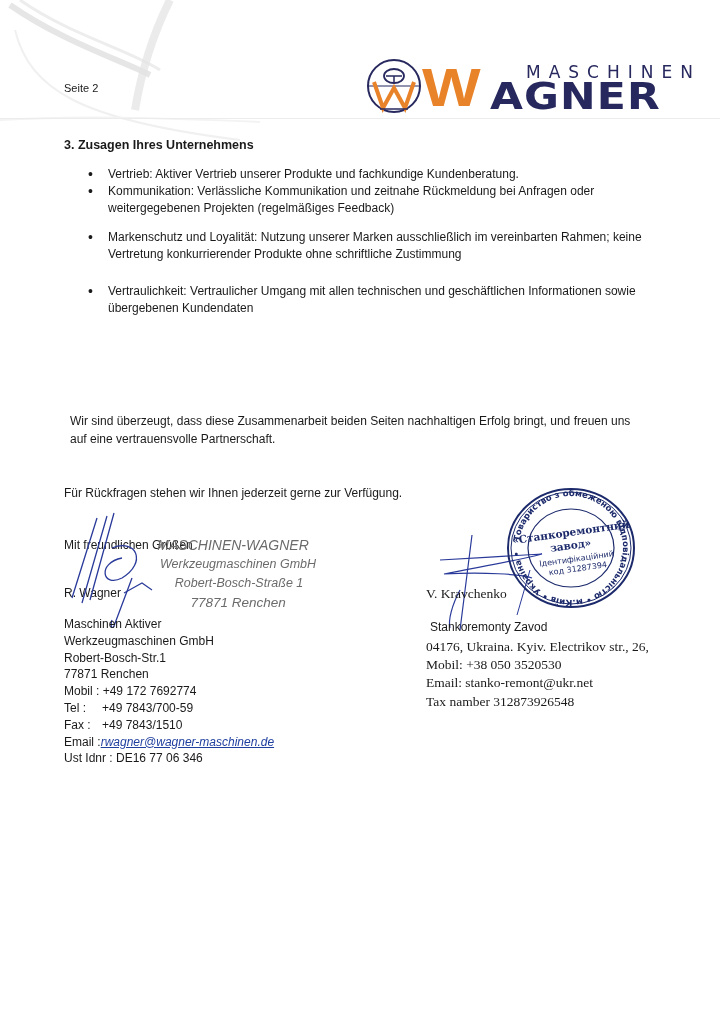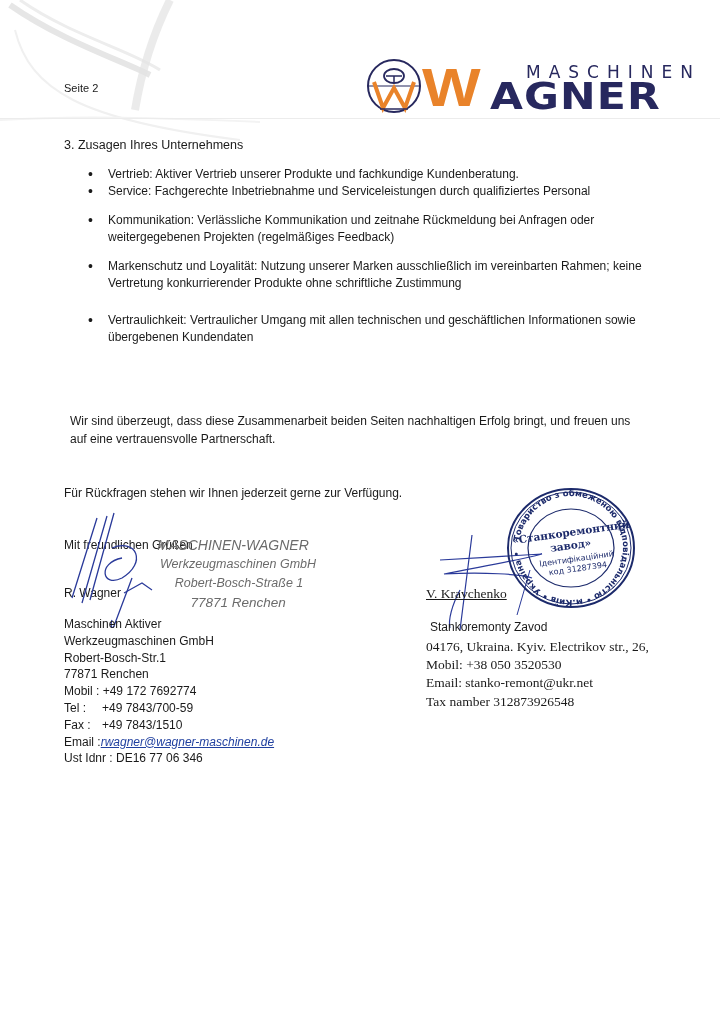--- a/index.html
+++ b/index.html
@@ -9,35 +9,35 @@
     .page-label { position: absolute; left: 64px; top: 82px; font-size: 11px; }
     .logo { position: absolute; left: 366px; top: 58px; width: 325px; height: 56px; }
     .logo .mark { position: absolute; left: 0; top: 0; width: 56px; height: 56px; }
     .logo .big-w { position: absolute; left: 56px; top: 2px; font-size: 54px; font-weight: bold; color: #e9832a;
                    font-family: "Liberation Sans", sans-serif; line-height: 54px; letter-spacing: -3px; transform: scaleX(1.15); transform-origin: left; }
     .logo .maschinen { position: absolute; left: 160px; top: 4px; font-size: 17px; letter-spacing: 8px; color: #27285e;
                        font-family: "DejaVu Sans", sans-serif; font-weight: normal; }
     .logo .agner { position: absolute; left: 124px; top: 18px; font-size: 38px; font-weight: bold; color: #27285e;
                    font-family: "DejaVu Sans", sans-serif; letter-spacing: 1px; transform: scaleX(1.12); transform-origin: left; line-height: 40px; }
     .header-line { position: absolute; left: 0; top: 118px; width: 720px; height: 1px; background: #ececec; }
-    .section-title { position: absolute; left: 64px; top: 138px; font-size: 12.5px; font-weight: normal; }
+    .section-title { position: absolute; left: 64px; top: 138px; font-size: 12.5px; font-weight: bold; }
     ul.commitments { position: absolute; left: 88px; top: 166px; margin: 0; padding: 0; list-style: none; width: 560px; }
     ul.commitments li { position: relative; padding-left: 20px; font-size: 12px; line-height: 17px; }
     ul.commitments li::before { content: "\2022"; position: absolute; left: 0; top: 0; font-size: 14px; }
     .para { position: absolute; left: 64px; font-size: 12px; line-height: 18px; width: 580px; }
     .closing { position: absolute; left: 64px; top: 538px; font-size: 12px; }
     .wagner-stamp { position: absolute; left: 150px; top: 536px; font-family: "Liberation Sans", sans-serif; color: #6b6b6b; text-align: center; }
     .wagner-stamp div { font-size: 12.5px; line-height: 19px; font-style: italic; }
     .wagner-stamp .s-title { font-size: 14px; letter-spacing: 0px; }
     .rwagner { position: absolute; left: 64px; top: 586px; font-size: 12px; }
     .sig { position: absolute; pointer-events: none; }
     .contact-left { position: absolute; left: 64px; top: 616px; font-size: 12px; line-height: 16.8px; }
     .contact-left a { color: #1f3f9f; text-decoration: underline; font-style: italic; }
     .contact-left .tab { display: inline-block; width: 38px; }
-    .kravchenko { position: absolute; left: 426px; top: 586px; font-family: "Liberation Serif", serif; font-size: 13.5px; text-decoration: underline; }
+    .kravchenko { position: absolute; left: 426px; top: 586px; font-family: "Liberation Serif", serif; font-size: 13.5px; }
     .stanko-company { position: absolute; left: 430px; top: 620px; font-size: 12px; }
     .contact-right { position: absolute; left: 426px; top: 638px; font-family: "Liberation Serif", serif; font-size: 13.5px; line-height: 18.2px; }
     .ua-stamp { position: absolute; left: 505px; top: 486px; width: 132px; height: 124px; }
   </style>
 </head>
 <body>
 
 <svg class="swoosh" viewBox="0 0 260 150">
   <path d="M10 5 C 60 40, 120 60, 150 75" stroke="#e6e6e6" stroke-width="6" fill="none"></path>
   <path d="M20 0 C 70 35, 130 50, 160 70" stroke="#ededed" stroke-width="3" fill="none"></path>
@@ -61,21 +61,20 @@
   <div class="big-w">W</div>
   <div class="maschinen">MASCHINEN</div>
   <div class="agner">AGNER</div>
 </div>
 <div class="header-line"></div>
 
 <div class="section-title">3. Zusagen Ihres Unternehmens</div>
 
 <ul class="commitments">
   <li style="">Vertrieb: Aktiver Vertrieb unserer Produkte und fachkundige Kundenberatung.</li>
-  <li style="margin-bottom:12px;">Service: Fachgerechte Inbetriebnahme und Serviceleistungen durch qualifiziertes Personal</li>
   <li style="margin-bottom:12px;">Kommunikation: Verlässliche Kommunikation und zeitnahe Rückmeldung bei Anfragen oder weitergegebenen Projekten (regelmäßiges Feedback)</li>
   <li style="margin-bottom:20px;">Markenschutz und Loyalität: Nutzung unserer Marken ausschließlich im vereinbarten Rahmen; keine Vertretung konkurrierender Produkte ohne schriftliche Zustimmung</li>
   <li>Vertraulichkeit: Vertraulicher Umgang mit allen technischen und geschäftlichen Informationen sowie übergebenen Kundendaten</li>
 </ul>
 
 <div class="para" style="top:412px;margin-left:6px;">Wir sind überzeugt, dass diese Zusammenarbeit beiden Seiten nachhaltigen Erfolg bringt, und freuen uns auf eine vertrauensvolle Partnerschaft.</div>
 <div class="para" style="top:484px;">Für Rückfragen stehen wir Ihnen jederzeit gerne zur Verfügung.</div>
 
 <div class="closing">Mit freundlichen Grüßen</div>
 <div class="wagner-stamp">

